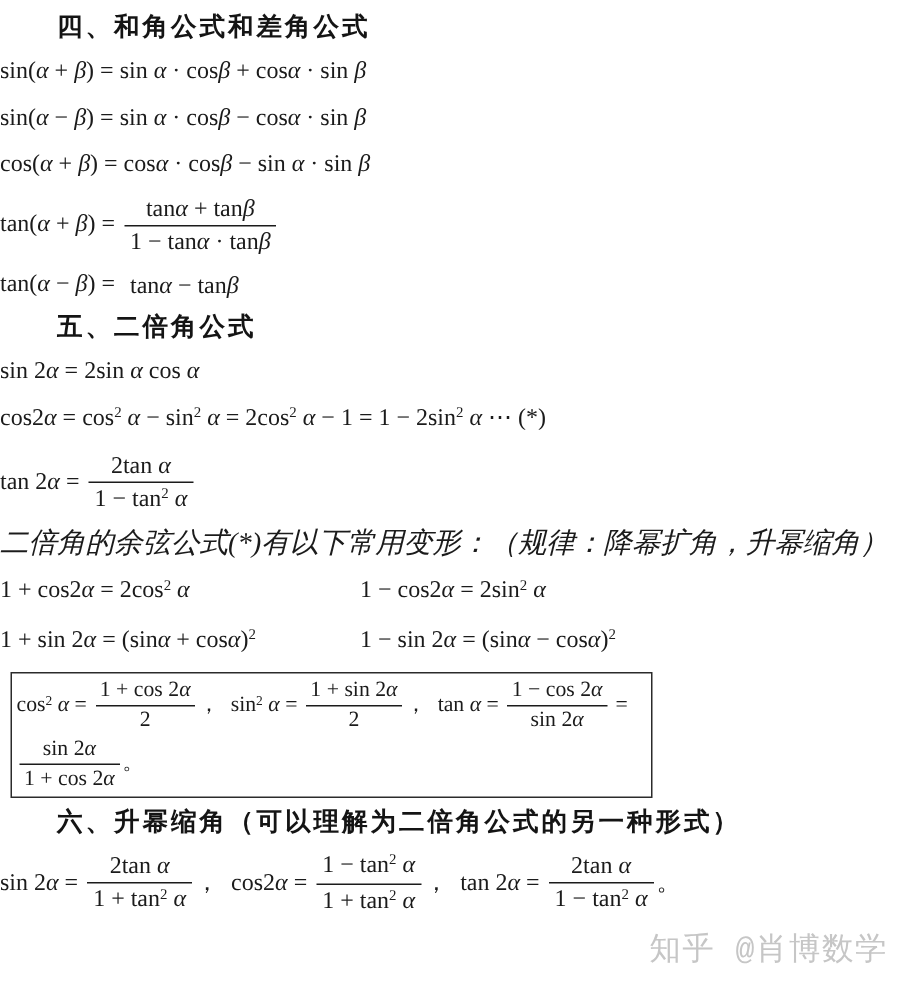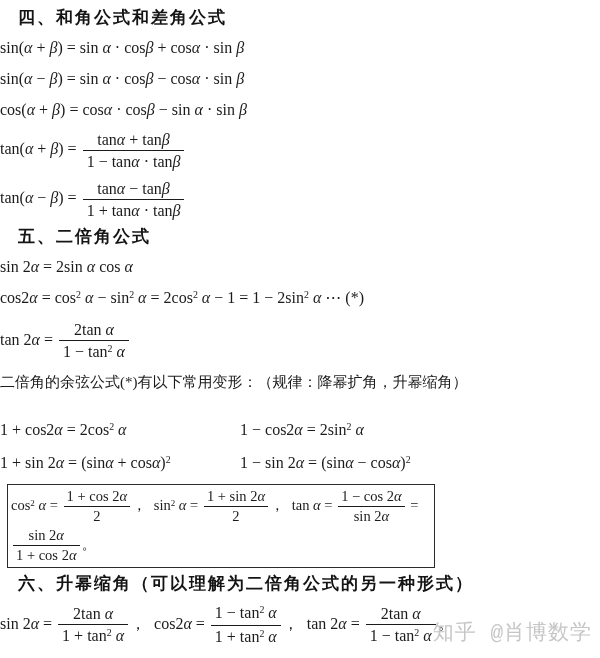--- a/index.html
+++ b/index.html
@@ -12,27 +12,27 @@
     overflow: hidden;
   }
   .page { width: 600px; height: 658px; padding-top: 8px; position: relative; overflow: hidden; }
   .sec + .sec { margin-top: 4px; }
   .sec-title {
     font-family: "Liberation Sans", "DejaVu Sans", sans-serif;
     font-weight: 700;
     font-size: 17px;
     line-height: 20px;
     letter-spacing: 2px;
-    margin: 0 0 8px 18px;
+    margin: 0 0 8px 38px;
     color: #141414;
   }
   .sec-body { font-size: 16px; }
   .line { line-height: 24px; margin-bottom: 7px; white-space: pre-wrap; }
   .line.fr { margin-bottom: 6px; }
-  .note { font-size: 15px; line-height: 24px; margin-bottom: 24px; white-space: pre-wrap; }
+  .note { font-size: 19px; line-height: 24px; margin-bottom: 7px; white-space: pre-wrap; font-style: italic; }
   .vr { font-style: italic; }
   .sup { font-size: 0.62em; position: relative; top: -0.48em; }
   .frac { display: inline-block; vertical-align: middle; text-align: center; margin: 0 2px; }
   .frac .num, .frac .den { display: block; padding: 0 4px; line-height: 21px; }
   .frac .den { border-top: 1px solid #1b1b1b; }
   .row { display: flex; }
   .row .col:first-child { width: 240px; }
   .boxed {
     border: 1px solid #2b2b2b;
     margin-left: 7px;
@@ -58,21 +58,21 @@
 
 <main class="page">
 
   <section class="sec">
     <h2 class="sec-title">四、和角公式和差角公式</h2>
     <div class="sec-body">
         <div class="line"><span>sin(</span><span class="vr">α</span><span> + </span><span class="vr">β</span><span>) = sin </span><span class="vr">α</span><span> · cos</span><span class="vr">β</span><span> + cos</span><span class="vr">α</span><span> · sin </span><span class="vr">β</span></div>
         <div class="line"><span>sin(</span><span class="vr">α</span><span> − </span><span class="vr">β</span><span>) = sin </span><span class="vr">α</span><span> · cos</span><span class="vr">β</span><span> − cos</span><span class="vr">α</span><span> · sin </span><span class="vr">β</span></div>
         <div class="line"><span>cos(</span><span class="vr">α</span><span> + </span><span class="vr">β</span><span>) = cos</span><span class="vr">α</span><span> · cos</span><span class="vr">β</span><span> − sin </span><span class="vr">α</span><span> · sin </span><span class="vr">β</span></div>
         <div class="line fr"><span>tan(</span><span class="vr">α</span><span> + </span><span class="vr">β</span><span>) = </span><span class="frac"><span class="num"><span>tan</span><span class="vr">α</span><span> + tan</span><span class="vr">β</span></span><span class="den"><span>1 − tan</span><span class="vr">α</span><span> · tan</span><span class="vr">β</span></span></span></div>
-        <div class="line fr"><span>tan(</span><span class="vr">α</span><span> − </span><span class="vr">β</span><span>) = </span><span class="frac"><span class="num"><span>tan</span><span class="vr">α</span><span> − tan</span><span class="vr">β</span></span><span class="den"><span>1 + tan</span><span class="vr">α</span><span> · tan</span><span class="vr">β</span></span></span></div>
+        <div class="line fr"><span>tan(</span><span class="vr">α</span><span> − </span><span class="vr">β</span><span>) = </span><span class="frac"><span class="num"><span>tan</span><span class="vr">α</span><span> − tan</span><span class="vr">β</span></span></span></div>
       </div>
   </section>
 
   <section class="sec">
     <h2 class="sec-title">五、二倍角公式</h2>
     <div class="sec-body">
         <div class="line"><span>sin 2</span><span class="vr">α</span><span> = 2sin </span><span class="vr">α</span><span> cos </span><span class="vr">α</span></div>
         <div class="line"><span>cos2</span><span class="vr">α</span><span> = cos</span><span class="sup">2</span><span> </span><span class="vr">α</span><span> − sin</span><span class="sup">2</span><span> </span><span class="vr">α</span><span> = 2cos</span><span class="sup">2</span><span> </span><span class="vr">α</span><span> − 1 = 1 − 2sin</span><span class="sup">2</span><span> </span><span class="vr">α</span><span> ⋯ (*)</span></div>
         <div class="line fr"><span>tan 2</span><span class="vr">α</span><span> = </span><span class="frac"><span class="num"><span>2tan </span><span class="vr">α</span></span><span class="den"><span>1 − tan</span><span class="sup">2</span><span> </span><span class="vr">α</span></span></span></div>
         <div class="note">二倍角的余弦公式(*)有以下常用变形：（规律：降幂扩角，升幂缩角）</div>

